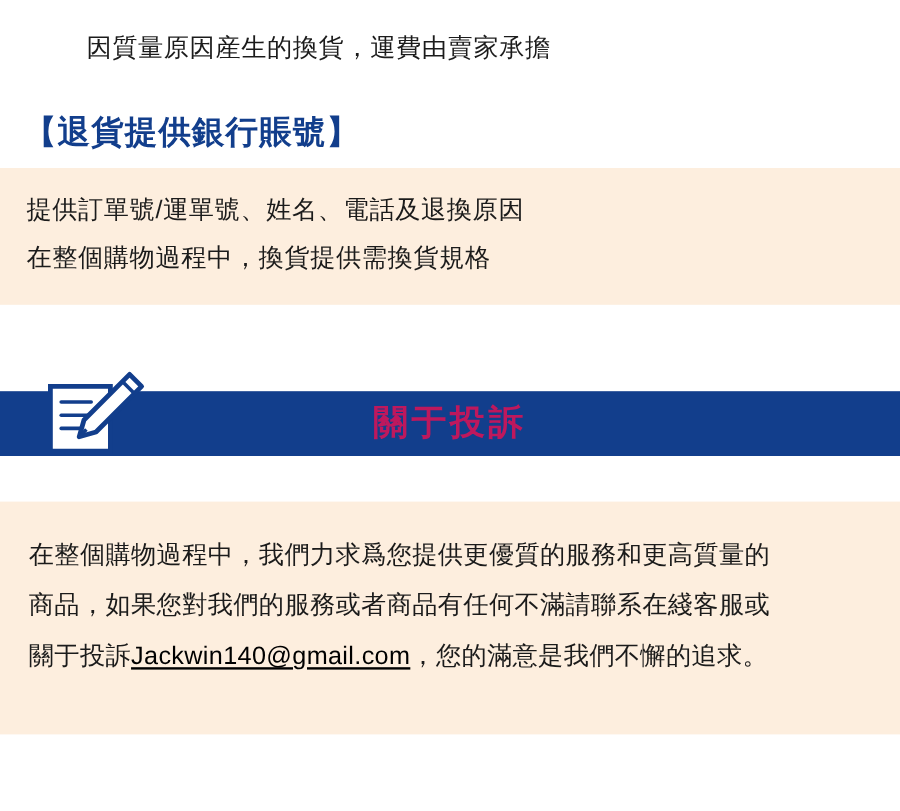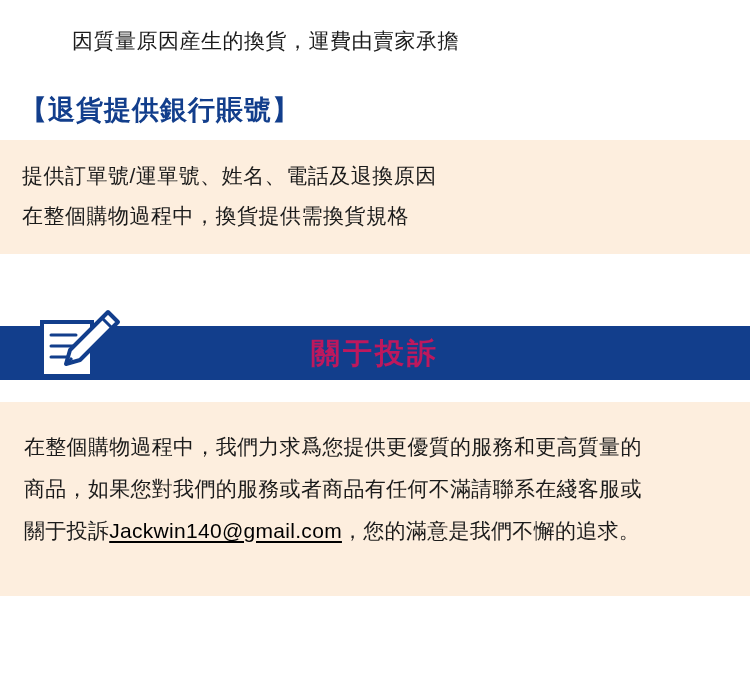--- a/index.html
+++ b/index.html
@@ -92,21 +92,21 @@
     top: 0;
     width: 86px;
     height: 78px;
   }
   .pen-badge svg {
     display: block;
   }
 
   
   .closing-block {
-    margin-top: 16px;
+    margin-top: 32px;
     background: #fdeede;
     padding: 24px 0 44px 0;
   }
   .closing-line {
     font-size: 21px;
     line-height: 42px;
     color: #1b1b1b;
     padding-left: 24px;
     letter-spacing: 0.3px;
     white-space: nowrap;

